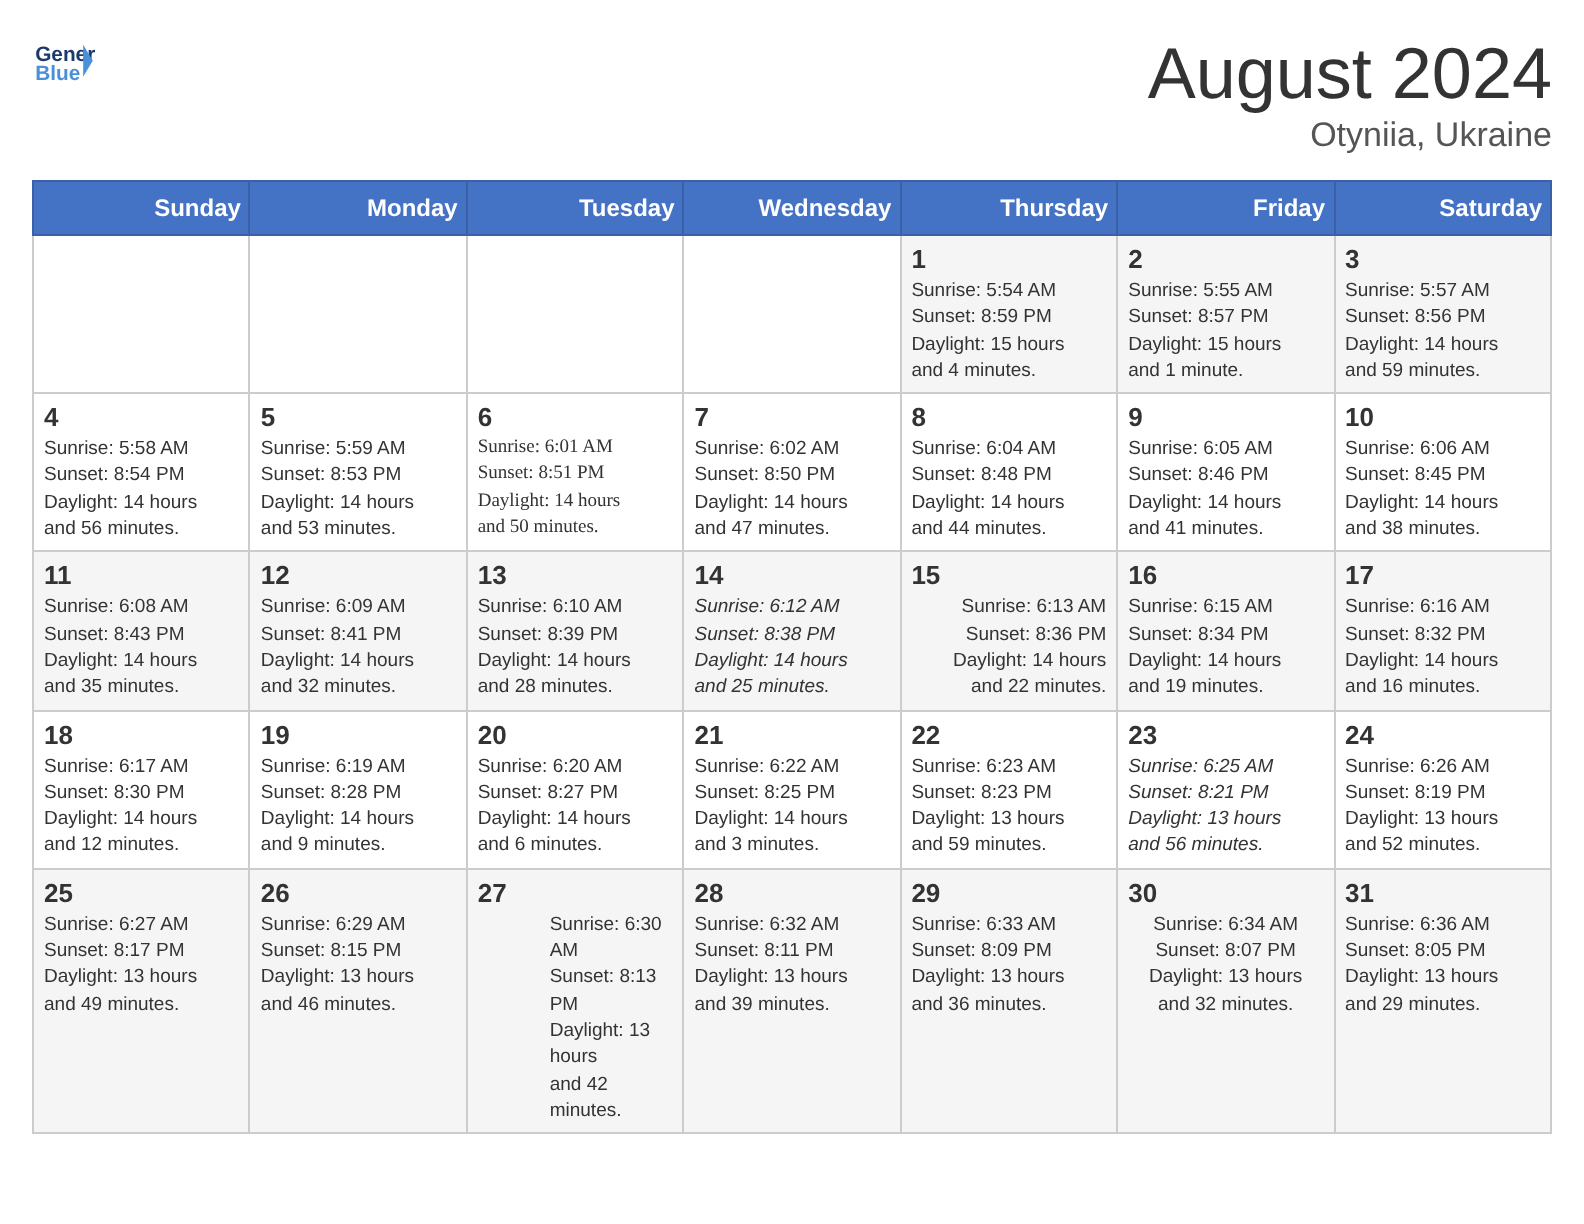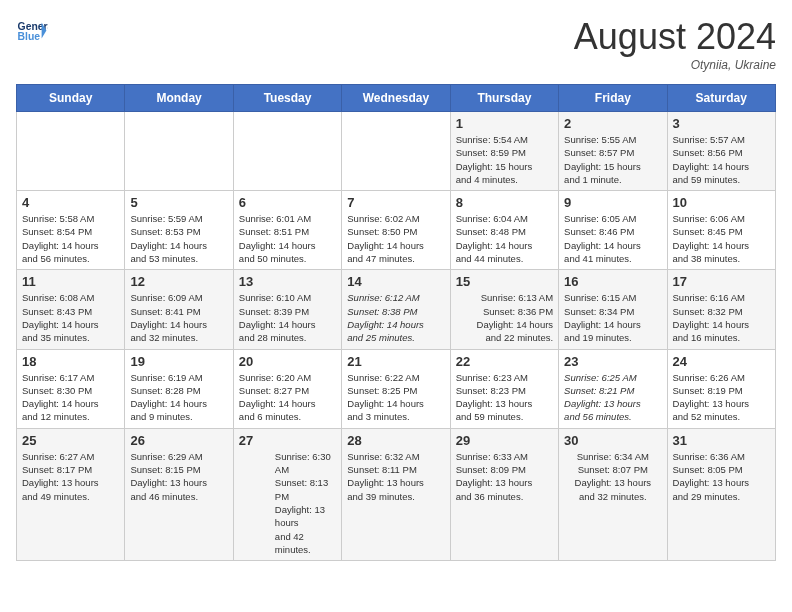--- a/index.html
+++ b/index.html
@@ -27,35 +27,34 @@
     }
     .title-block {
       text-align: right;
     }
     .month-year {
       font-size: 36px;
       color: #333;
       font-weight: normal;
     }
     .location {
-      font-size: 12px;
+      font-size: 17px;
       color: #555;
-      font-style: italic;
     }
     table {
       width: 100%;
       border-collapse: collapse;
       table-layout: fixed;
     }
     thead tr th {
       background-color: #4472c4;
       color: #fff;
       font-size: 12px;
       padding: 6px 4px;
-      text-align: center;
+      text-align: right;
       border: 1px solid #3a60a8;
     }
     tbody tr td {
       border: 1px solid #ccc;
       vertical-align: top;
       padding: 4px 5px;
       min-height: 80px;
       font-size: 10px;
       color: #333;
       background: #fff;
@@ -149,21 +148,21 @@
         </td>
         <td>
           <span class="day-number">5</span>
           <div class="day-info" style="white-space: pre-line;">Sunrise: 5:59 AM
 Sunset: 8:53 PM
 Daylight: 14 hours
 and 53 minutes.</div>
         </td>
         <td>
           <span class="day-number">6</span>
-          <div class="day-info" style="white-space: pre-line;">Sunrise: 6:01 AM
+          <div class="day-info" style="white-space: pre-line; font-family: Liberation Serif, serif;">Sunrise: 6:01 AM
 Sunset: 8:51 PM
 Daylight: 14 hours
 and 50 minutes.</div>
         </td>
         <td>
           <span class="day-number">7</span>
           <div class="day-info" style="white-space: pre-line;">Sunrise: 6:02 AM
 Sunset: 8:50 PM
 Daylight: 14 hours
 and 47 minutes.</div>

